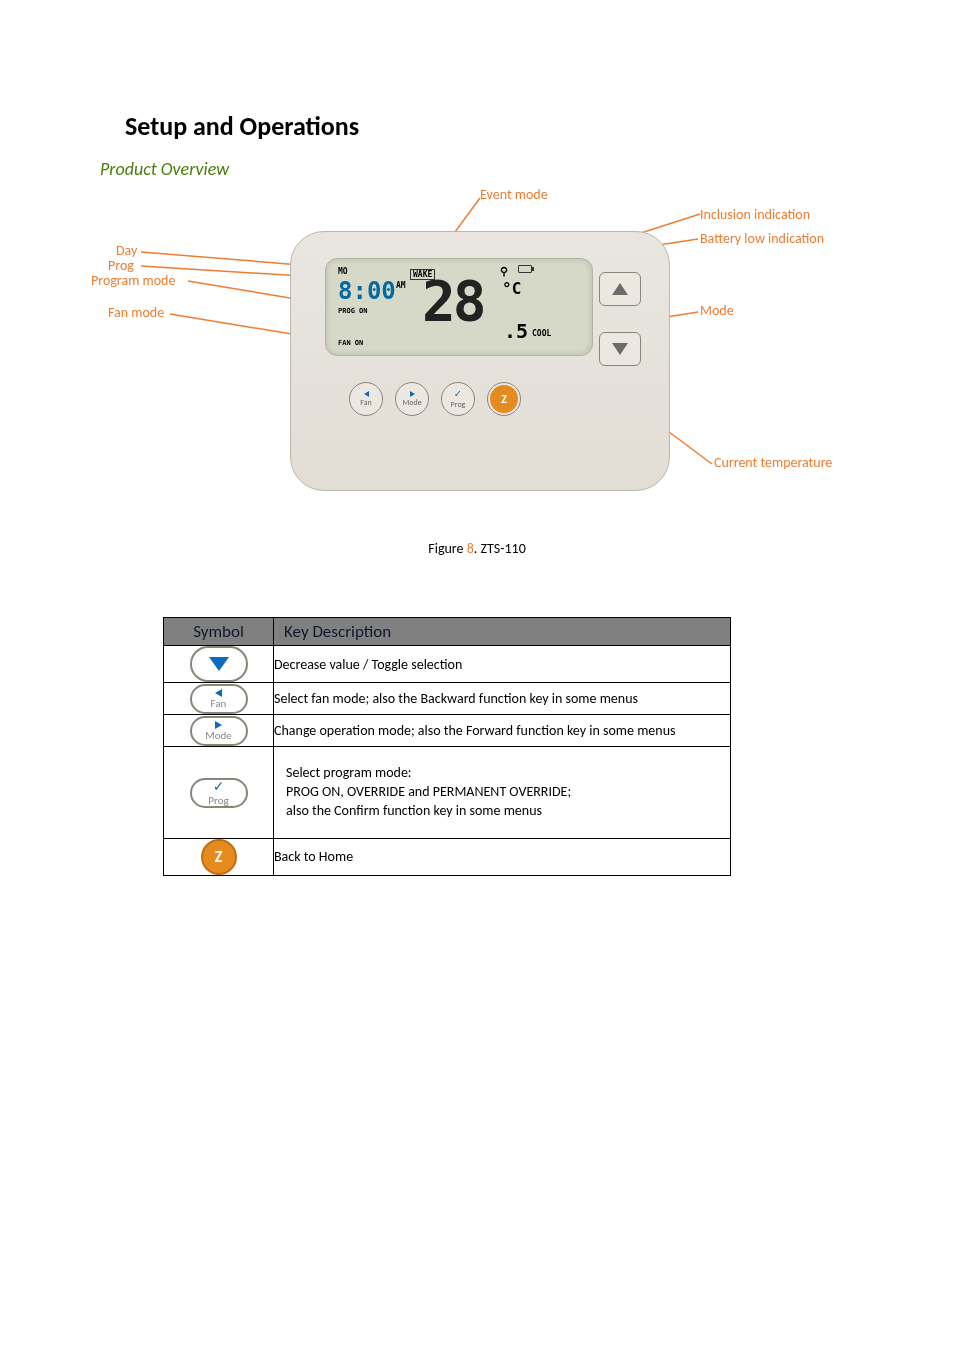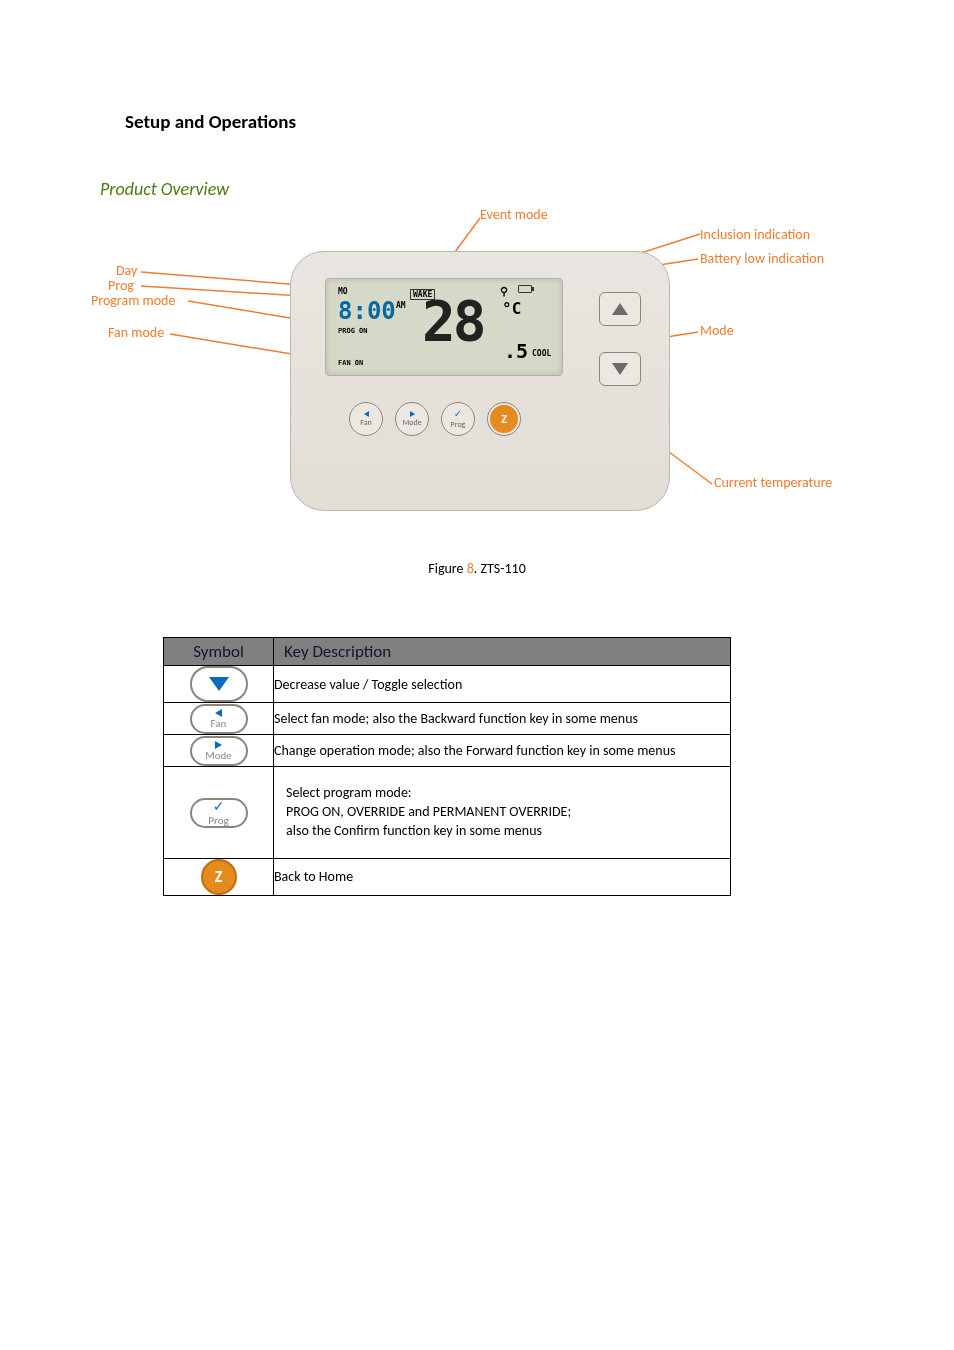--- a/index.html
+++ b/index.html
@@ -9,23 +9,23 @@
     font-family: Calibri, Arial, sans-serif;
     font-size: 15px;
     color: #000;
     background: #fff;
     width: 954px;
   }
   .page {
     padding: 110px 100px 0 100px;
   }
   h1.section-title {
-    font-size: 19px;
+    font-size: 26px;
     font-weight: bold;
-    margin: 0 0 45px 25px;
+    margin: 0 0 16px 25px;
     color: #000;
   }
   h2.subsection {
     font-style: italic;
     font-weight: normal;
     font-size: 18px;
     margin: 0 0 6px 0;
     color: #4d7c0f;
   }
 
@@ -40,24 +40,24 @@
     position: absolute;
     left: 210px; top: 45px;
     width: 380px; height: 260px;
     border: 1px solid #bdb6ac;
     border-radius: 34px;
     background: linear-gradient(#e9e6e1,#e2ddd5);
   }
   .lcd {
     position: absolute;
     left: 34px; top: 26px;
-    width: 238px; height: 98px;
+    width: 268px; height: 98px;
     background: #d6d9c7;
     border: 1px solid #b3b3a1;
-    border-radius: 4px;
+    border-radius: 12px;
     box-shadow: inset 0 0 6px rgba(0,0,0,.15);
   }
   .lcd-day { position:absolute; left:12px; top:8px; font:700 8px monospace;}
   .lcd-time { position:absolute; left:12px; top:18px; font:700 24px monospace; color:#0369a1;}
   .lcd-ampm{ position:absolute; left:70px; top:22px; font:700 8px monospace;}
   .lcd-wake{ position:absolute; left:84px; top:10px; font:700 8px monospace; border:1px solid #333; padding:0 2px;}
   .lcd-prog{ position:absolute; left:12px; top:48px; font:700 7px monospace;}
   .lcd-fan{ position:absolute; left:12px; top:80px; font:700 7px monospace;}
   .lcd-temp{ position:absolute; left:96px; top:14px; font:700 56px monospace; color:#222; letter-spacing:-3px; line-height:1;}
   .lcd-unit{ position:absolute; left:176px; top:20px; font:700 16px monospace;}

